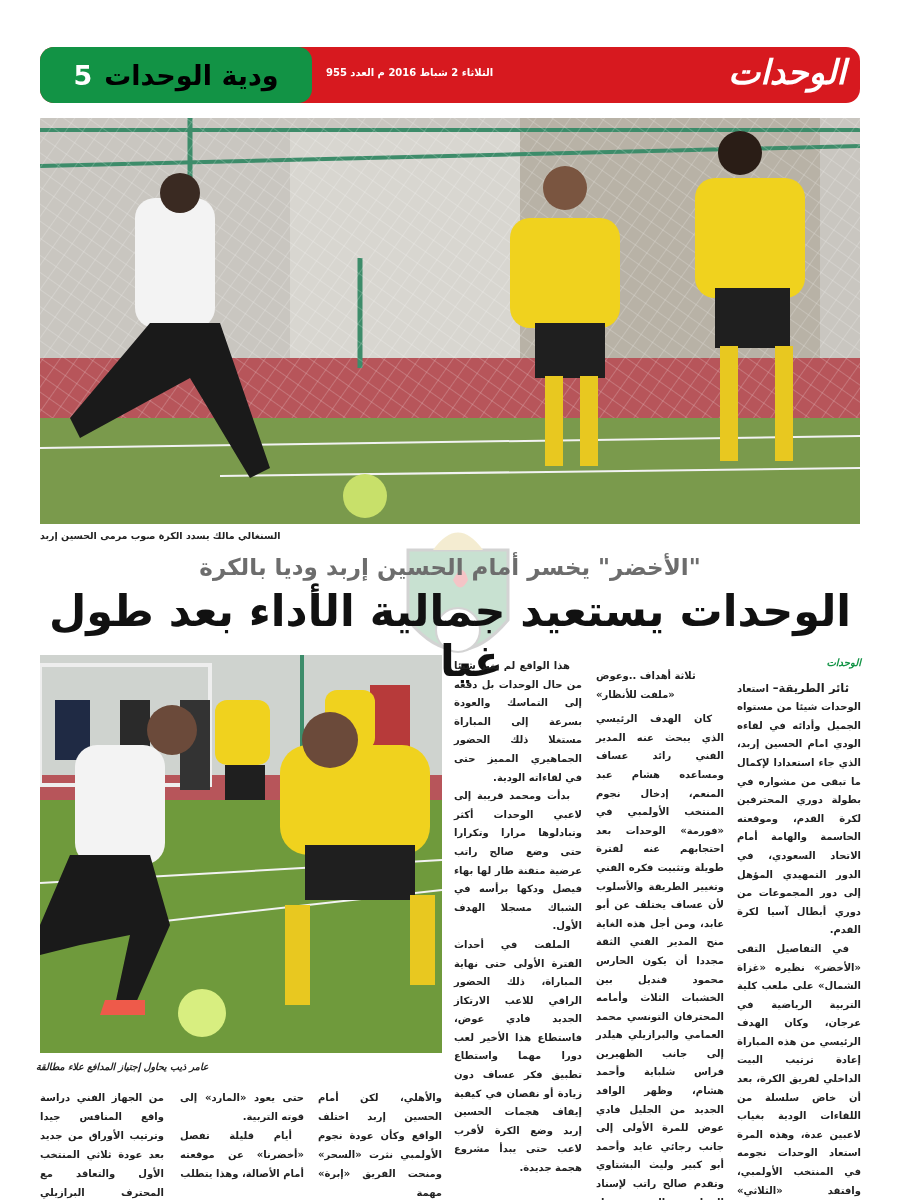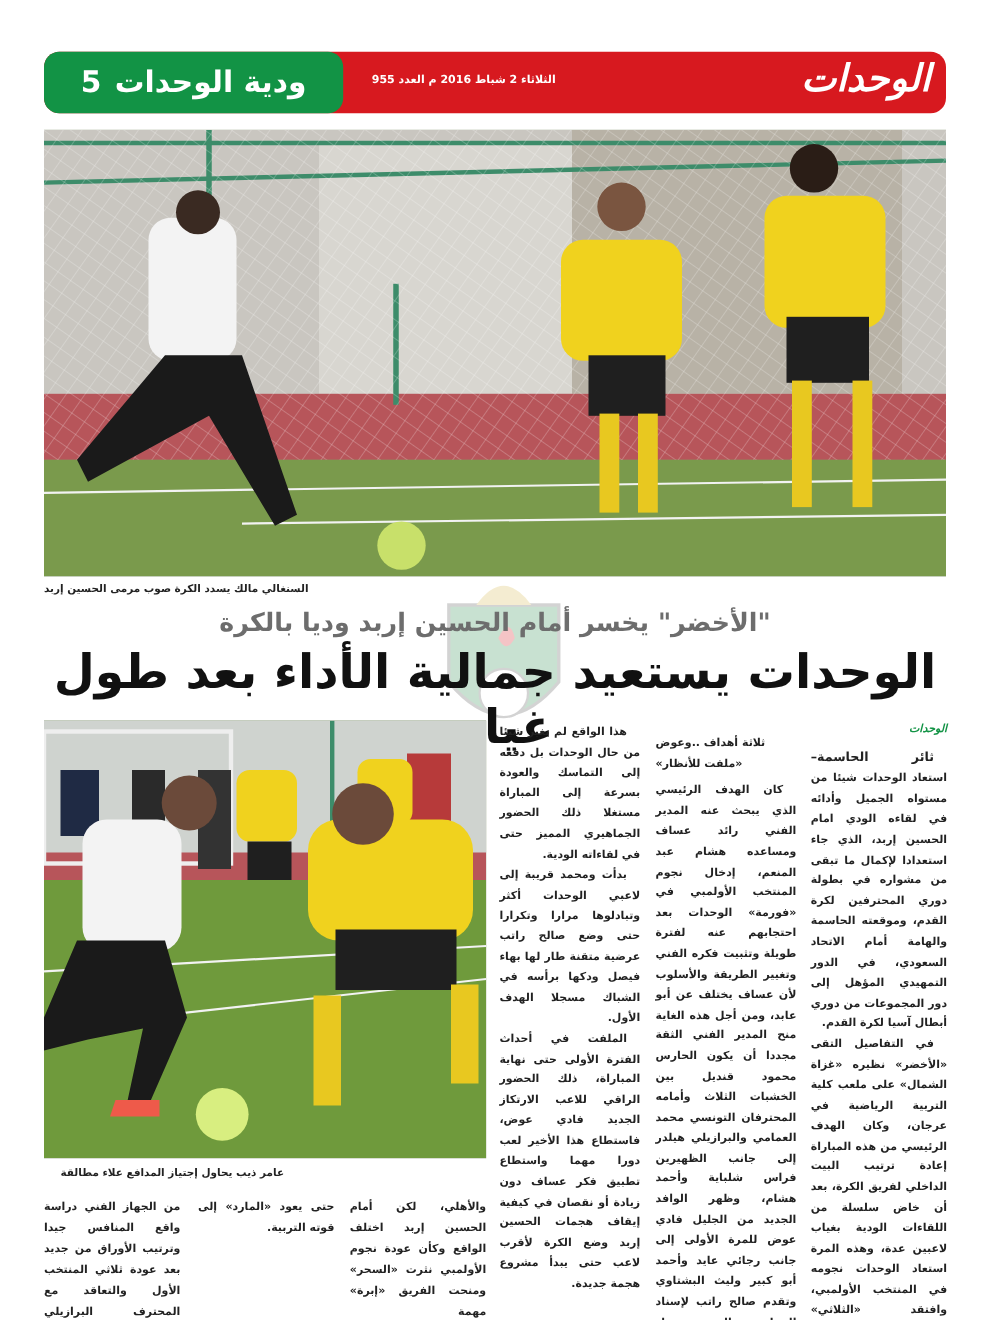--- a/index.html
+++ b/index.html
@@ -3,34 +3,34 @@
 <meta charset="utf-8">
 <style>
   * { box-sizing: border-box; margin: 0; padding: 0; }
   html, body { width: 900px; height: 1200px; background: #ffffff; overflow: hidden; }
   body { position: relative; font-family: "DejaVu Sans", sans-serif; color: #1a1a1a; }
 
   
   .banner { position: absolute; left: 40px; top: 47px; width: 820px; height: 56px; }
   .banner-red { position: absolute; left: 0; top: 0; width: 820px; height: 56px; background: #d7191f; border-radius: 14px; }
   .banner-green { position: absolute; left: 0; top: 0; width: 272px; height: 56px; background: #129345; border-radius: 14px; display: flex; align-items: center; justify-content: center; gap: 12px; direction: rtl; }
-  .section-title { color: #ffffff; font-weight: bold; font-size: 27px; font-family: "DejaVu Sans", sans-serif; }
+  .section-title { color: #000000; font-weight: bold; font-size: 27px; font-family: "DejaVu Sans", sans-serif; }
   .page-number { color: #fff; font-weight: bold; font-size: 27px; font-family: "DejaVu Sans", sans-serif; }
-  .issue-info { position: absolute; left: 286px; top: 20px; color: #fff; font-size: 10px; direction: rtl; font-weight: bold; white-space: nowrap; margin-left: 12px; }
+  .issue-info { position: absolute; left: 286px; top: 20px; color: #fff; font-size: 10px; direction: rtl; font-weight: bold; white-space: nowrap; }
   .masthead { position: absolute; right: 14px; top: 5px; color: #fff; font-weight: bold; font-style: italic; font-size: 34px; direction: rtl; letter-spacing: -1px; }
 
   
   .photo { position: absolute; overflow: hidden; background: #8a9a7a; }
   .photo-main { left: 40px; top: 118px; width: 820px; height: 406px; }
   .photo-second { left: 40px; top: 655px; width: 402px; height: 398px; }
   .photo svg { display: block; width: 100%; height: 100%; }
 
   .caption { position: absolute; font-size: 9.5px; font-weight: bold; direction: rtl; color: #222; white-space: nowrap; }
   .caption-main { left: 40px; top: 530px; }
-  .caption-second { left: 55px; top: 1061px; }
+  .caption-second { left: 36px; top: 1061px; font-style: italic; }
 
   
   .watermark { position: absolute; left: 398px; top: 520px; width: 120px; height: 160px; opacity: 0.25; }
 
   
   .kicker { position: absolute; left: 40px; right: 40px; top: 554px; text-align: center; direction: rtl; font-size: 23px; font-weight: bold; color: #6d6d6d; font-family: "DejaVu Sans", sans-serif; }
   .headline { position: absolute; left: 40px; right: 40px; top: 586px; text-align: center; direction: rtl; font-size: 43px; font-weight: bold; color: #111; font-family: "DejaVu Sans", sans-serif; letter-spacing: -1px; }
 
   
   .col { position: absolute; direction: rtl; text-align: justify; font-size: 10px; line-height: 18.6px; font-weight: bold; color: #222; }
@@ -138,21 +138,21 @@
     <circle cx="290" cy="85" r="28" fill="#6b4a3a"></circle>
     <rect x="265" y="190" width="110" height="55" fill="#1f1f1f"></rect>
     <rect x="245" y="250" width="25" height="100" fill="#e8c820"></rect>
     <rect x="370" y="240" width="25" height="90" fill="#e8c820"></rect>
   </svg>
 </div>
 <div class="caption caption-second">عامر ذيب يحاول إجتياز المدافع علاء مطالقة</div>
 
 <div class="col col-1">
   <p class="byline-source">الوحدات</p>
-  <p><span class="byline-name">ثائر الحاسمة–</span> <span>استعاد الوحدات شيئا من مستواه الجميل وأدائه في لقاءه الودي امام الحسين إربد، الذي جاء استعدادا لإكمال ما تبقى من مشواره في بطولة دوري المحترفين لكرة القدم، وموقعته الحاسمة والهامة أمام الاتحاد السعودي، في الدور التمهيدي المؤهل إلى دور المجموعات من دوري أبطال آسيا لكرة القدم.</span></p>
+  <p><span class="byline-name">ثائر الطريقة–</span> <span>استعاد الوحدات شيئا من مستواه الجميل وأدائه في لقاءه الودي امام الحسين إربد، الذي جاء استعدادا لإكمال ما تبقى من مشواره في بطولة دوري المحترفين لكرة القدم، وموقعته الحاسمة والهامة أمام الاتحاد السعودي، في الدور التمهيدي المؤهل إلى دور المجموعات من دوري أبطال آسيا لكرة القدم.</span></p>
   <p>في التفاصيل التقى «الأخضر» نظيره «غزاة الشمال» على ملعب كلية التربية الرياضية في عرجان، وكان الهدف الرئيسي من هذه المباراة إعادة ترتيب البيت الداخلي لفريق الكرة، بعد أن خاض سلسلة من اللقاءات الودية بغياب لاعبين عدة، وهذه المرة استعاد الوحدات نجومه في المنتخب الأولمبي، وافتقد «الثلاثي» المتواجد مع منتخب «النشامى» عامر شفيع وأحمد الياس ومحمد الدميري، واحتجب عنه بداعي الإصابة عبدالله ذيب والمدافع محمد الباشا، ومع هذا لم يظهر للمتابع أن الوحدات مفتقد لشيء أمام الحسين إربد بل لعب «أبناء» عساف بكل ثقة وجدية وحاصروا مرمى حارس الحسين إربد صلاح مسعد وبديله مالك شلبية على مدار شوطي المباراة، وأضاعوا الكثير من الفرص المحققة للتسجيل والتي لو ترجمت إلى أهداف لكانت</p>
 </div>
 
 <div class="col col-2">
   <p class="subhead">ثلاثة أهداف ..وعوض «ملفت للأنظار»</p>
   <p>كان الهدف الرئيسي الذي يبحث عنه المدير الفني رائد عساف ومساعده هشام عبد المنعم، إدخال نجوم المنتخب الأولمبي في «فورمة» الوحدات بعد احتجابهم عنه لفترة طويلة وتثبيت فكره الفني وتغيير الطريقة والأسلوب لأن عساف يختلف عن أبو عابد، ومن أجل هذه الغاية منح المدير الفني الثقة مجددا أن يكون الحارس محمود قنديل بين الخشبات الثلاث وأمامه المحترفان التونسي محمد العمامي والبرازيلي هيلدر إلى جانب الظهيرين فراس شلباية وأحمد هشام، وظهر الوافد الجديد من الجليل فادي عوض للمرة الأولى إلى جانب رجائي عايد وأحمد أبو كبير وليث البشتاوي وتقدم صالح راتب لإسناد المهاجم الوحيد بهاء فيصل.</p>
 
 </div>
 
 <div class="col col-3">
@@ -160,16 +160,17 @@
   <p>بدأت ومحمد قريبة إلى لاعبي الوحدات أكثر وتبادلوها مرارا وتكرارا حتى وضع صالح راتب عرضية متقنة طار لها بهاء فيصل ودكها برأسه في الشباك مسجلا الهدف الأول.</p>
   <p>الملفت في أحداث الفترة الأولى حتى نهاية المباراة، ذلك الحضور الراقي للاعب الارتكاز الجديد فادي عوض، فاستطاع هذا الأخير لعب دورا مهما واستطاع تطبيق فكر عساف دون زيادة أو نقصان في كيفية إيقاف هجمات الحسين إربد وضع الكرة لأقرب لاعب حتى يبدأ مشروع هجمة جديدة.</p>
 
 </div>
 
 <div class="bottom-col bc-1">
   <p>والأهلي، لكن أمام الحسين إربد اختلف الواقع وكأن عودة نجوم الأولمبي نثرت «السحر» ومنحت الفريق «إبرة» مهمة</p>
 </div>
 <div class="bottom-col bc-2">
   <p>حتى يعود «المارد» إلى قوته التربية.</p>
+  <p class="indent">أيام قليلة تفصل «أخضرنا» عن موقعته أمام الأصالة، وهذا يتطلب</p>
 </div>
 <div class="bottom-col bc-3">
   <p>من الجهاز الفني دراسة واقع المنافس جيدا وترتيب الأوراق من جديد بعد عودة ثلاثي المنتخب الأول والتعاقد مع المحترف البرازيلي توريس.</p>
 </div>
 
 </body></html>

